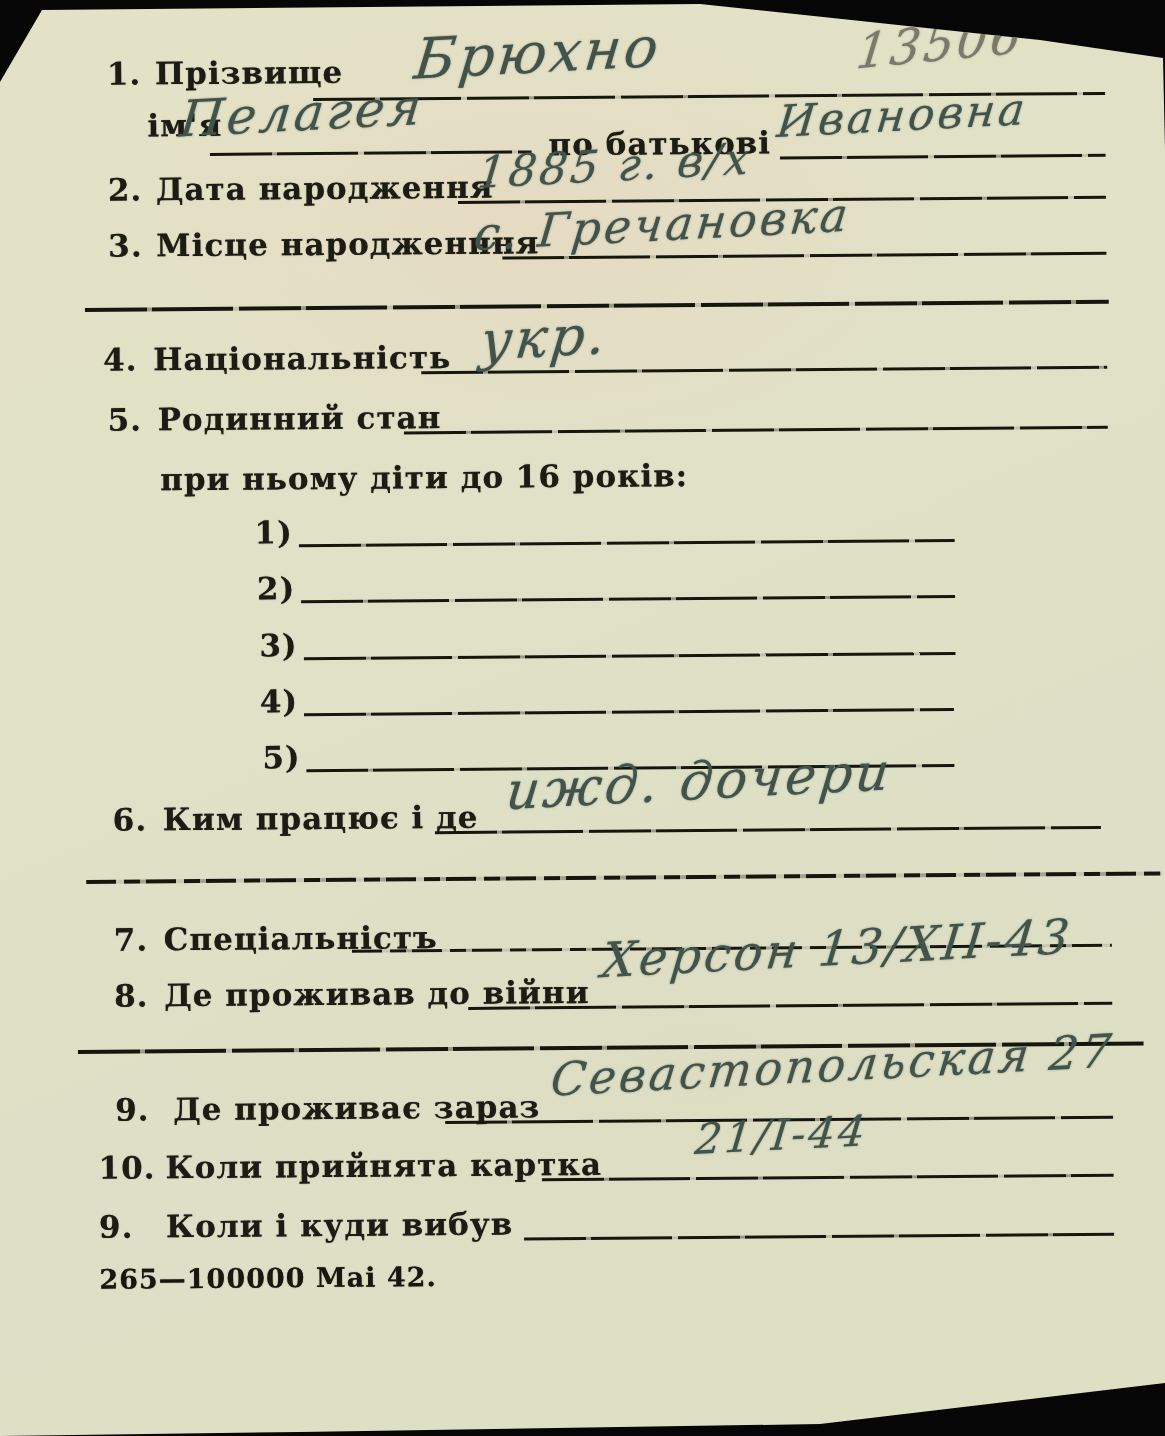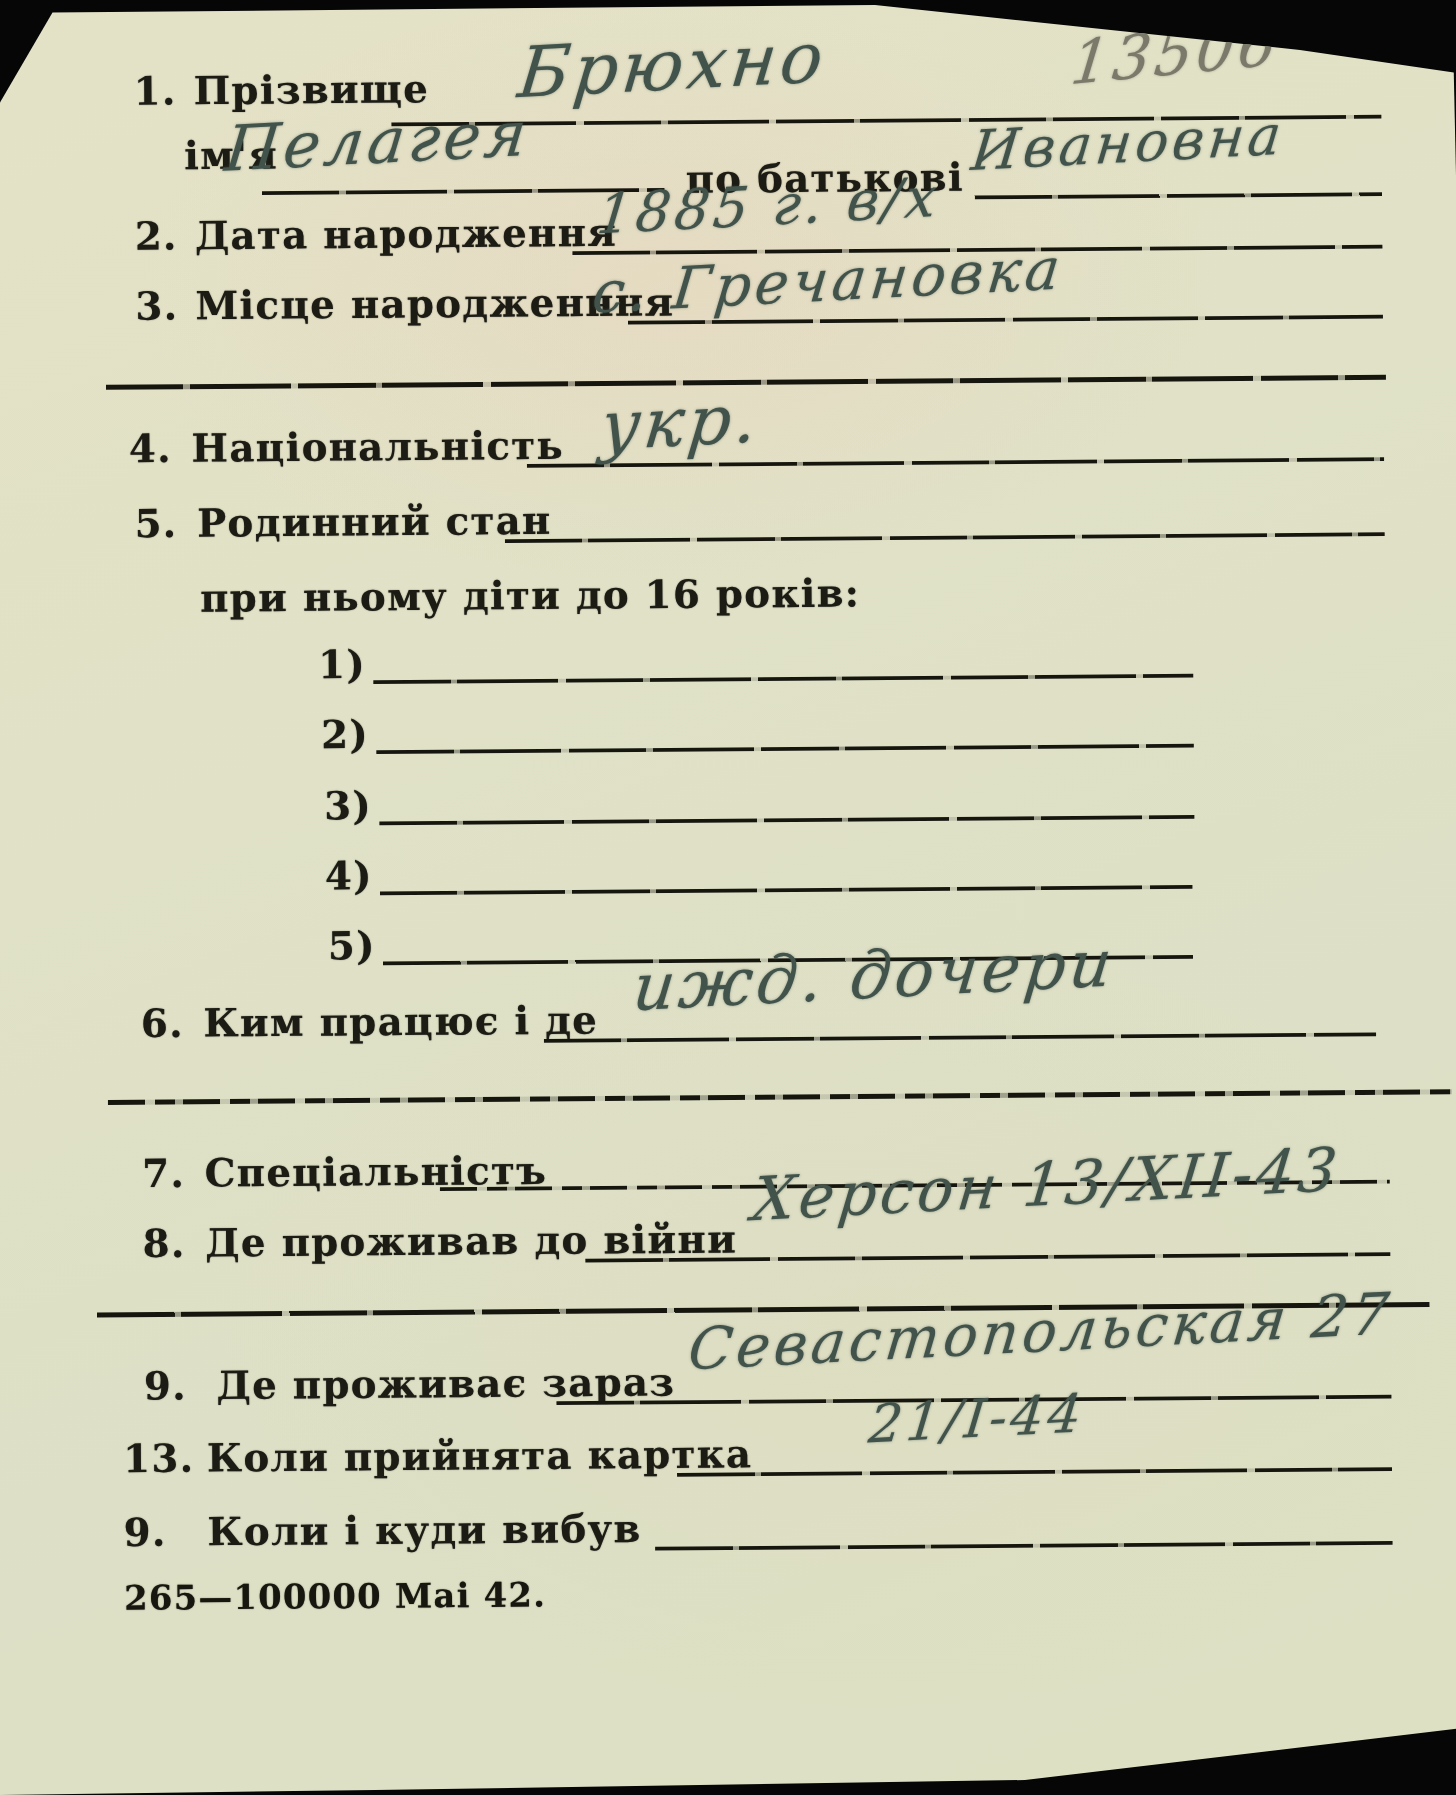--- a/index.html
+++ b/index.html
@@ -94,21 +94,21 @@
     <div class="rule" style="left:466px;top:1006px;width:644px;"></div>
     <span class="hw" style="left:600px;top:922px;font-size:48px;">Херсон 13/ХII-43</span>
 
     <div class="rule" style="left:75px;top:1046px;width:1066px;height:4px;"></div>
 
     <span class="lbl" style="left:112px;top:1088px;">9.</span>
     <span class="lbl" style="left:170px;top:1088px;">Де проживає зараз</span>
     <div class="rule" style="left:442px;top:1120px;width:668px;"></div>
     <span class="hw" style="left:548px;top:1040px;font-size:46px;">Севастопольская 27</span>
 
-    <span class="lbl" style="left:95px;top:1146px;">13.</span>
+    <span class="lbl" style="left:95px;top:1146px;">10.</span>
     <span class="lbl" style="left:162px;top:1146px;">Коли прийнята картка</span>
     <div class="rule" style="left:538px;top:1178px;width:572px;"></div>
     <span class="hw" style="left:692px;top:1112px;font-size:42px;">21/I-44</span>
 
     <span class="lbl" style="left:95px;top:1205px;">9.</span>
     <span class="lbl" style="left:162px;top:1205px;">Коли і куди вибув</span>
     <div class="rule" style="left:520px;top:1237px;width:590px;"></div>
 
     <span class="footer" style="left:95px;top:1260px;">265—100000 Mai 42.</span>
 

